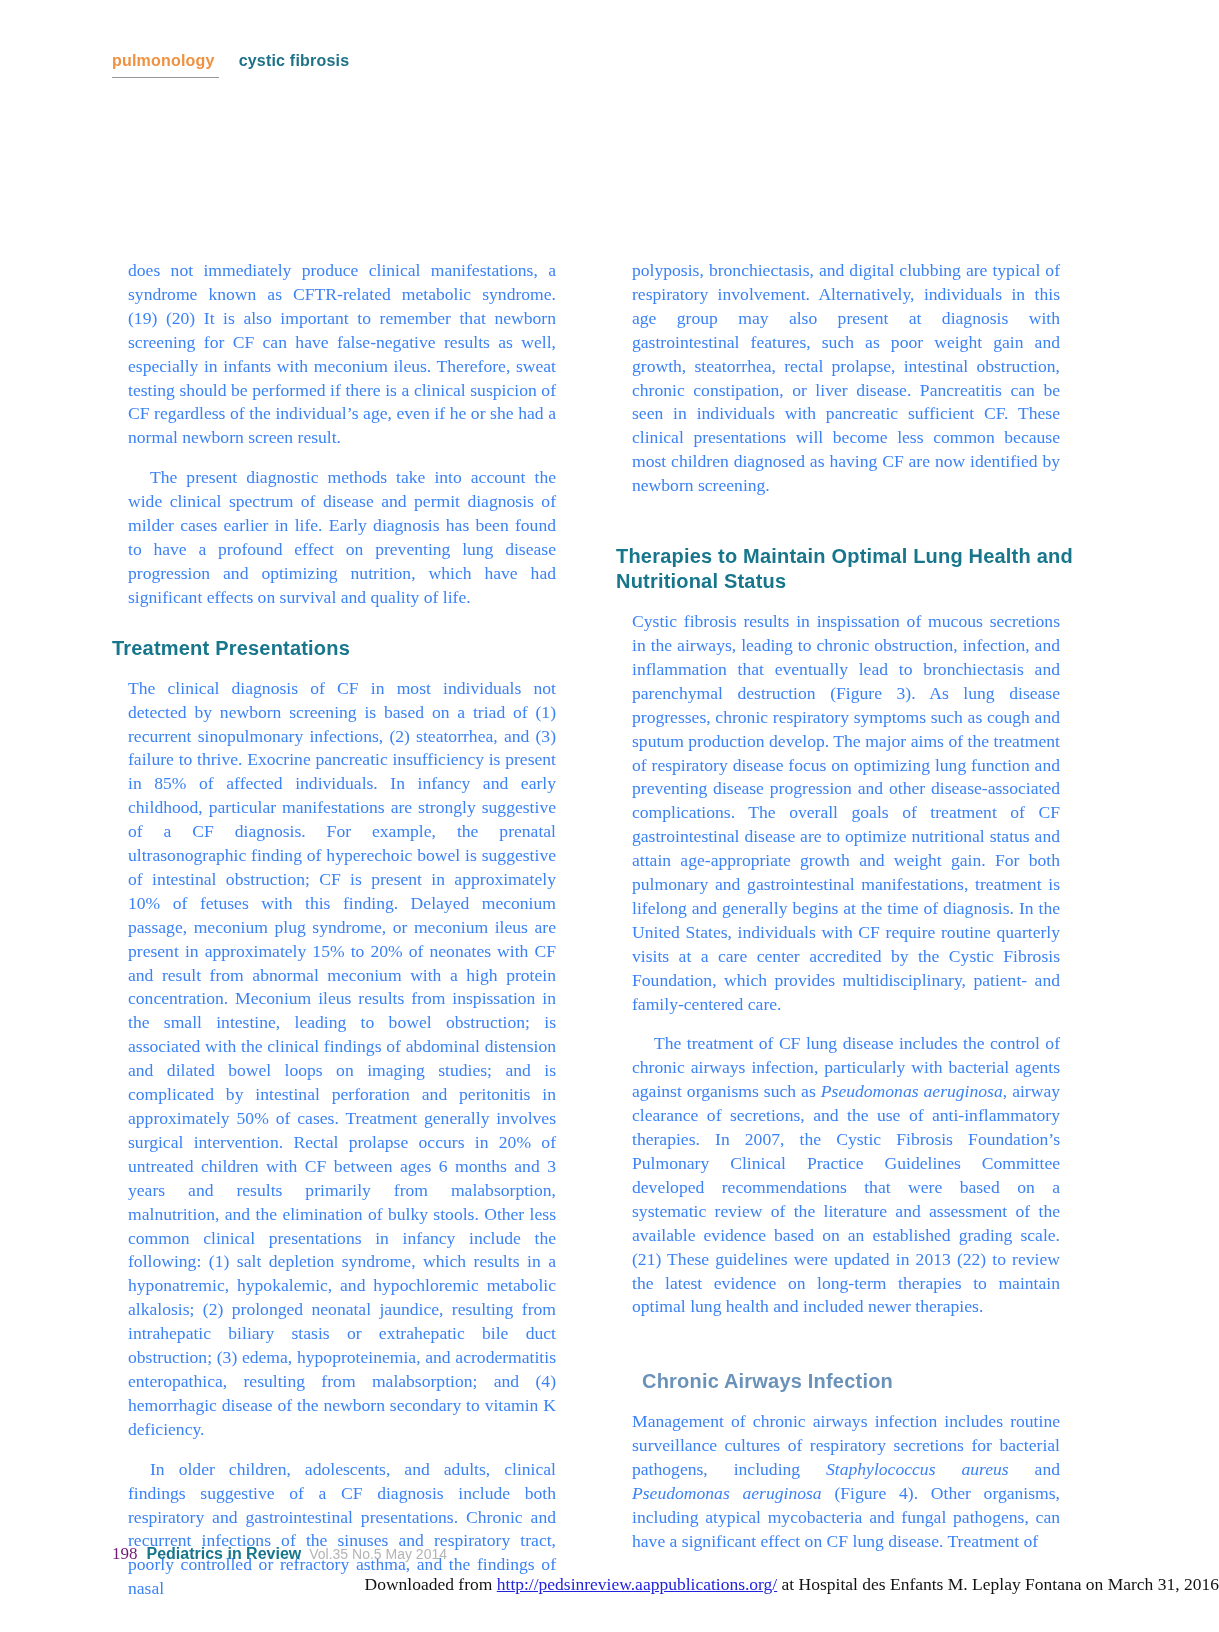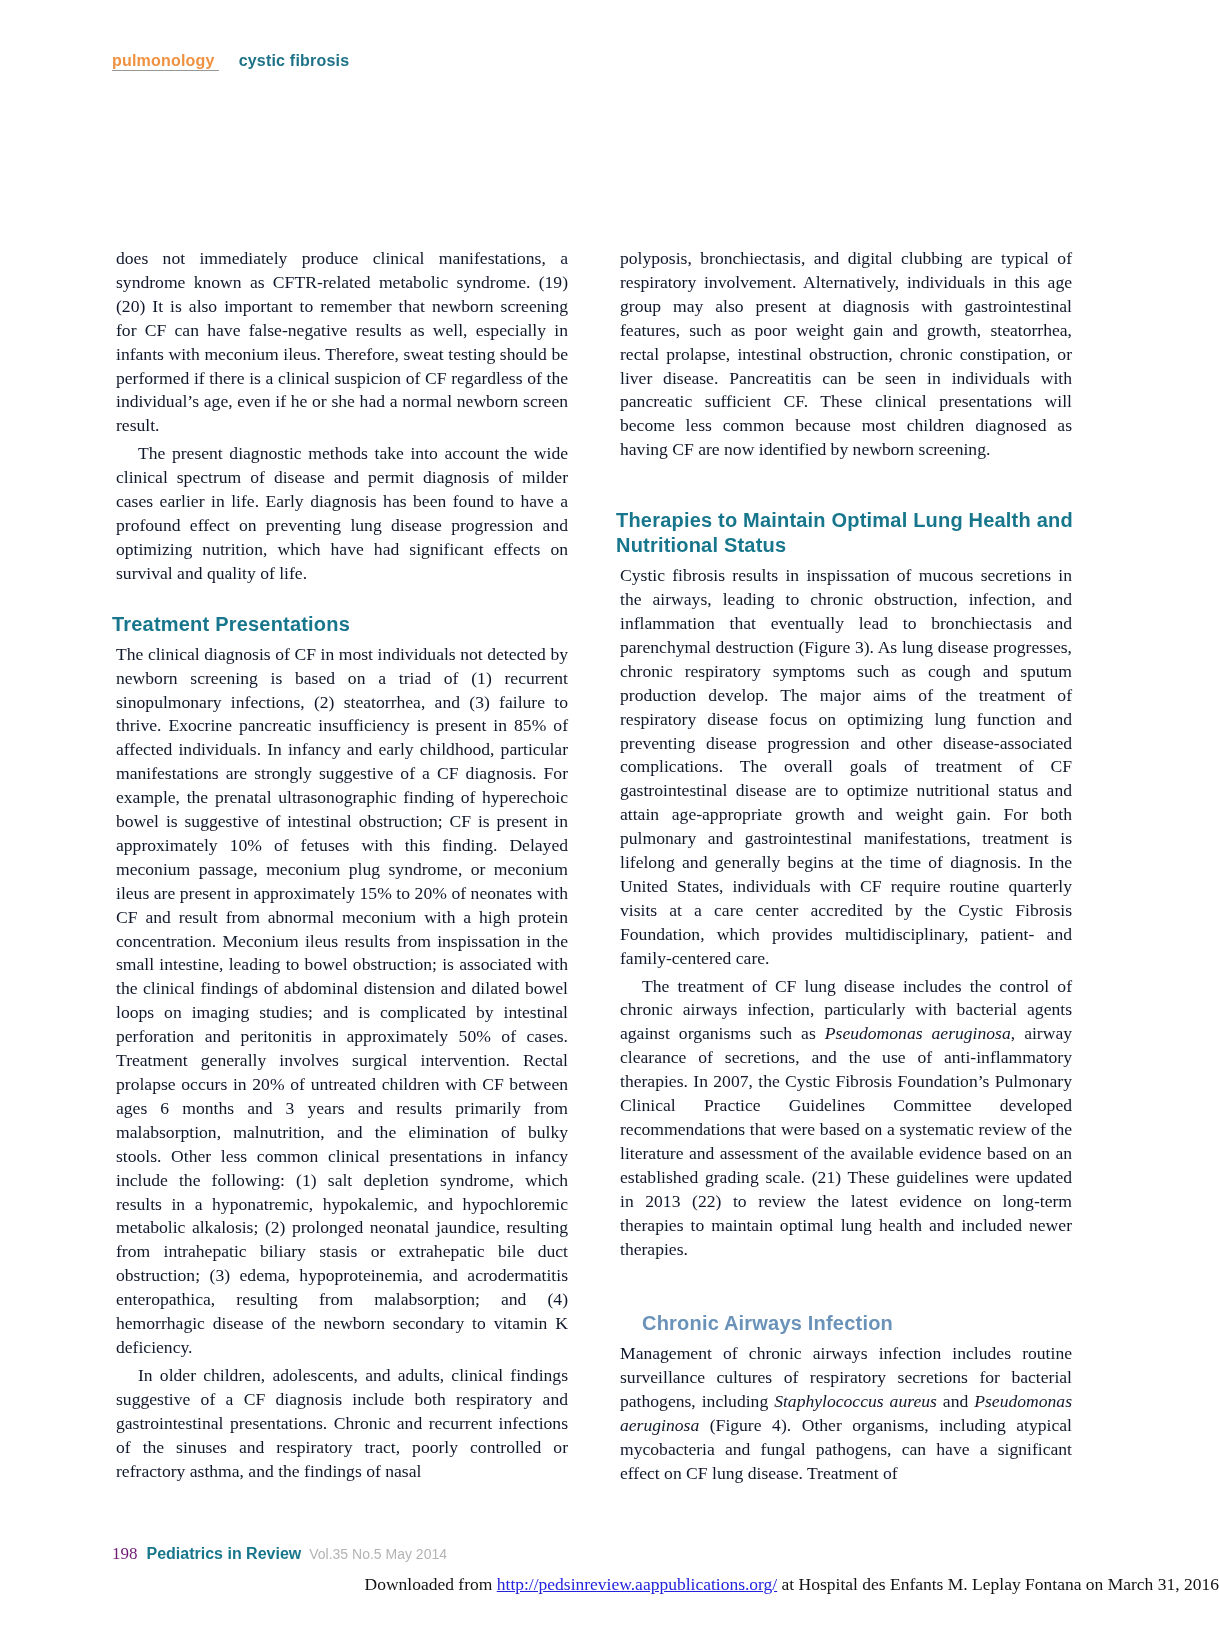--- a/index.html
+++ b/index.html
@@ -1,27 +1,27 @@
 <!DOCTYPE html>
 <html><head>
 <meta charset="utf-8">
 <style>
   html,body { margin:0; padding:0; background:#ffffff; }
   .page {
     position:relative; width:1219px; height:1632px; background:#ffffff;
     font-family:"Liberation Serif", serif; overflow:hidden;
   }
   .header { position:absolute; left:112px; top:52px; font-family:"Liberation Sans", sans-serif; font-size:16px; font-weight:bold; letter-spacing:0.2px; }
-  .cat   { color:#ef9140; border-bottom:1.5px solid #979797; padding-right:4px; margin-right:20px; display:inline-block; }
+  .cat   { color:#ef9140; border-bottom:1.5px solid #979797; padding-bottom:7px; padding-right:4px; margin-right:20px; display:inline-block; }
   .topic { color:#1d7287; }
 
   .columns { position:absolute; left:112px; top:243px; width:964px; display:flex; gap:44px; }
   .col { width:460px; }
 
-  .para { margin:4px; text-align:justify; font-size:17.6px; line-height:23.9px; color:#0f172a; hyphens:none; }
+  .para { margin:16px; text-align:justify; font-size:17.6px; line-height:23.9px; color:#3b82f6; hyphens:none; }
   .indent { text-indent:22px; }
   .it { font-style:italic; }
 
   .h-teal {
     font-family:"Liberation Sans", sans-serif; color:#17768c; font-weight:bold;
     font-size:20px; line-height:25px; letter-spacing:0.2px; margin:26px 0 6px 0;
   }
   .mt-lg { margin-top:46px; }
   .h-sub {
     font-family:"Liberation Sans", sans-serif; color:#6b92b8; font-weight:bold;

